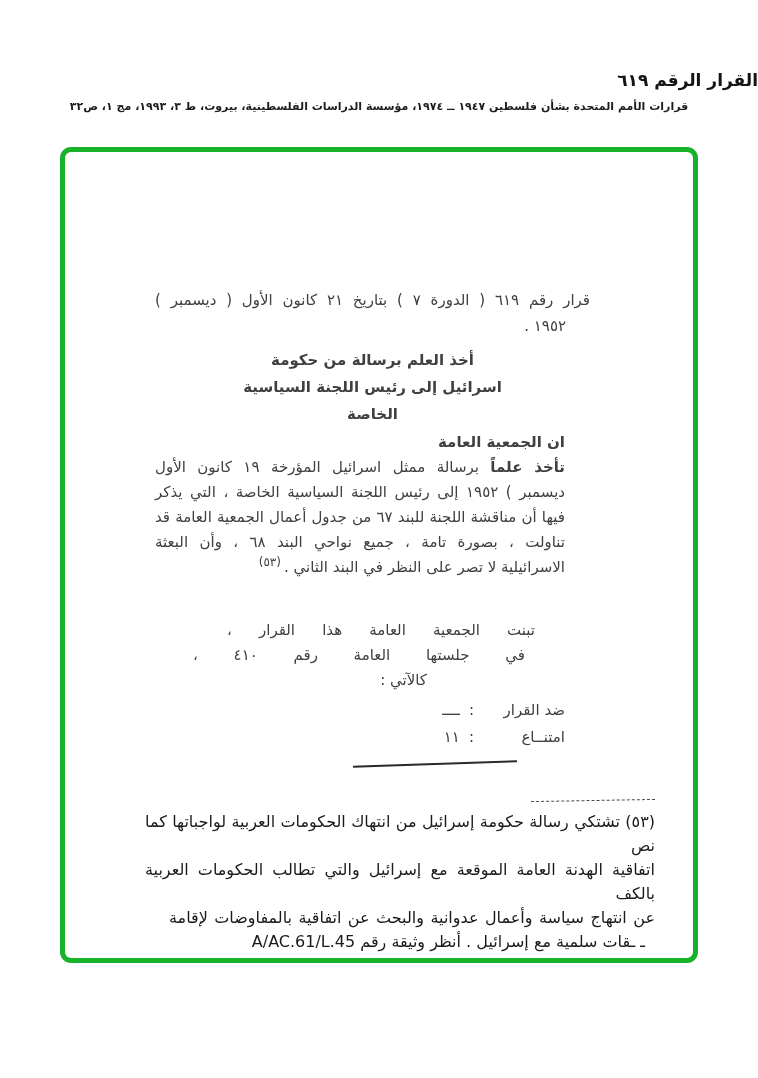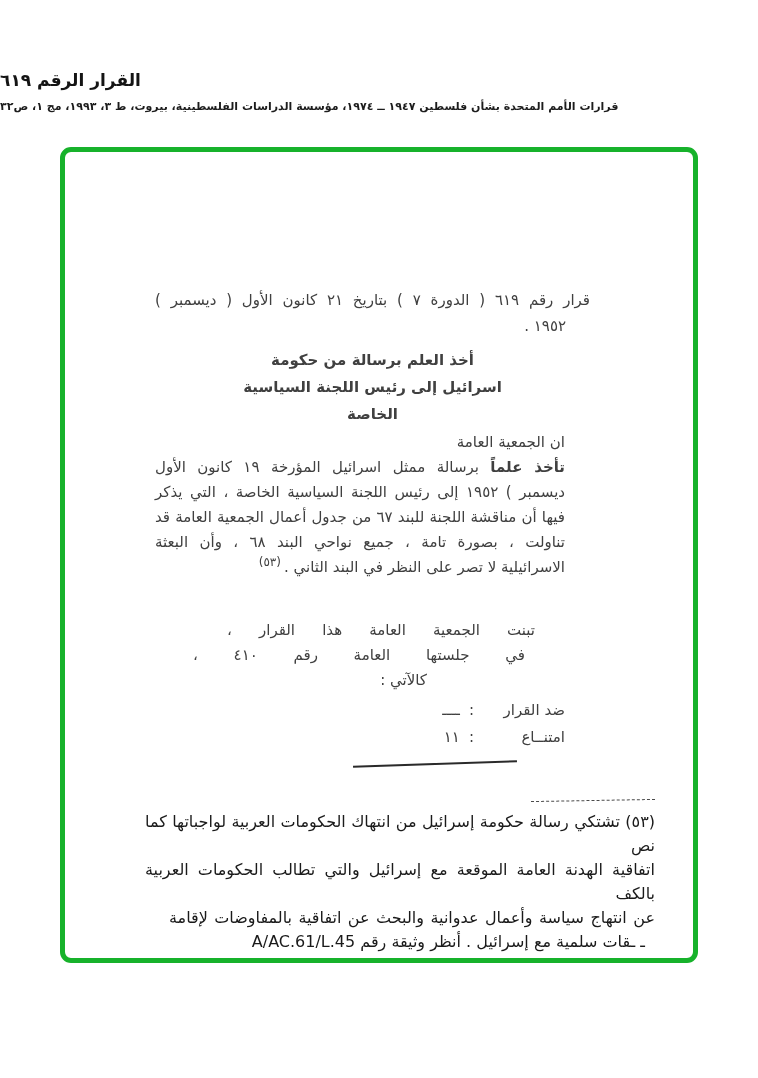--- a/index.html
+++ b/index.html
@@ -6,47 +6,47 @@
   body {
     width: 758px; height: 1078px;
     background: #ffffff;
     font-family: "DejaVu Sans", sans-serif;
     color: #1b1b1b;
     position: relative;
     overflow: hidden;
   }
   .page-title {
     position: absolute; top: 70px; left: 0; width: 758px;
-    text-align: left; direction: rtl;
+    text-align: right; direction: rtl;
     font-size: 17px; font-weight: bold; color: #141414;
   }
   .source-line {
     position: absolute; top: 100px; left: 0; width: 758px;
-    text-align: left; direction: rtl;
+    text-align: center; direction: rtl;
     font-size: 11px; font-weight: bold; color: #1c1c1c;
     letter-spacing: 0.2px;
   }
   .frame {
     position: absolute; left: 60px; top: 147px;
     width: 628px; height: 806px;
     border: 5px solid #17b22b;
     border-radius: 11px;
     background: #ffffff;
   }
   .col {
     position: absolute; top: 135px; right: 103px; width: 435px;
     direction: rtl; font-size: 15px; line-height: 26px; color: #404040;
   }
   .just { text-align: justify; text-align-last: justify; }
   .intro2 { margin-right: 24px; line-height: 26px; }
   .heading {
     margin-top: 8px; text-align: center; font-weight: bold; line-height: 27px;
   }
   .rest { margin-right: 25px; margin-top: 2px; line-height: 25px; }
-  .preamble { font-weight: normal; }
+  .preamble { font-weight: bold; }
   .lead { font-weight: bold; }
   sup.fnref { font-size: 12px; line-height: 0; margin-right: 3px; }
   .adopt1 { margin-right: 30px; margin-left: 72px; margin-top: 38px; }
   .adopt2 { margin-right: 40px; margin-left: 38px; }
   .adopt3 { margin-right: 138px; }
   .votes { margin-top: 4px; line-height: 27px; }
   .vlabel { display: inline-block; width: 84px; }
   .vcolon { margin: 0 7px 0 9px; }
   .vote-sep {
     margin: 12px 48px 0 0; width: 164px; height: 0;

